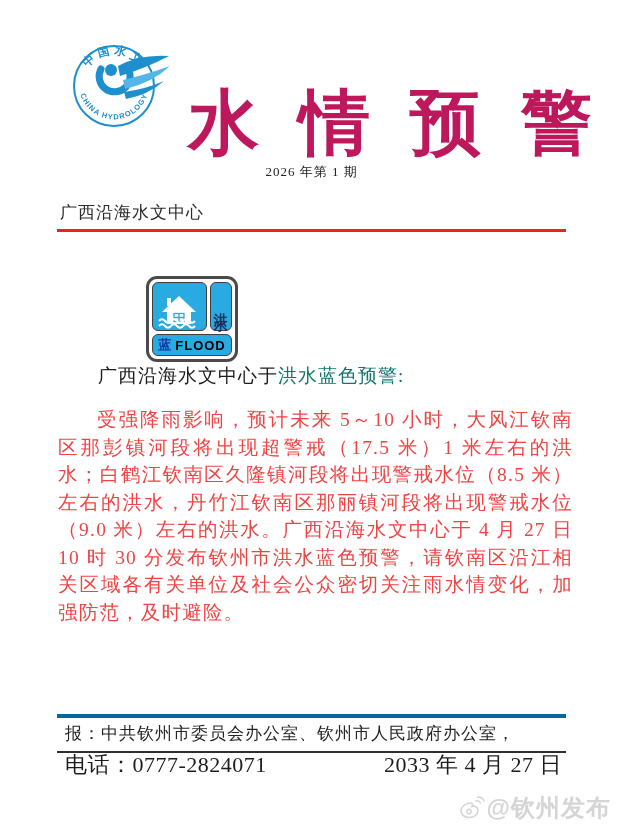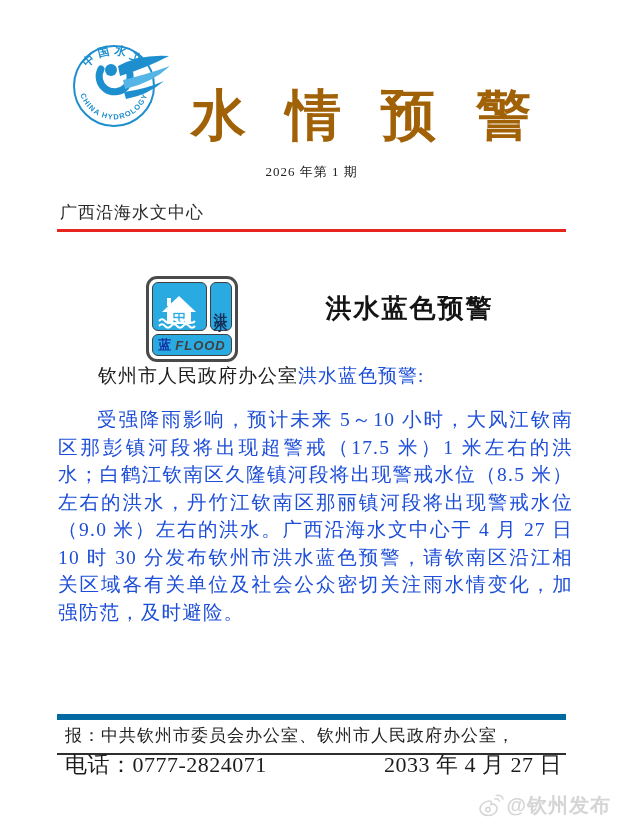--- a/index.html
+++ b/index.html
@@ -9,24 +9,23 @@
     background:#ffffff;
     margin:0 auto;
     overflow:hidden;
     font-family:"Liberation Serif","DejaVu Serif",serif;
     color:#1c1c1c;
   }
   
   .logo{position:absolute;left:68px;top:36px;width:104px;height:100px;}
   .doc-title{
     position:absolute;left:148px;top:88px;width:426px;
-    text-align:center;
-    font-size:55px;font-weight:bold;
+    font-size:71px;font-weight:bold;
     letter-spacing:40px;text-indent:40px;
-    color:#a16207;
+    color:#be185d;
     line-height:1.0;
     white-space:nowrap;
   }
   .issue-line{
     position:absolute;left:0;top:163px;width:100%;
     text-align:center;font-size:13px;color:#222;
     letter-spacing:1px;
   }
   .header-row{
     position:absolute;left:60px;right:58px;top:201px;
@@ -59,55 +58,55 @@
   }
   .badge-bottom{
     position:absolute;left:3px;top:55px;width:80px;height:22px;
     background:#29abe2;border:1px solid #404040;border-radius:6px;
     box-sizing:border-box;
     display:flex;align-items:center;justify-content:center;gap:4px;
     font-family:"Liberation Sans","DejaVu Sans",sans-serif;
     font-weight:bold;font-size:13px;
   }
   .badge-bottom .cn{color:#1634a5;}
-  .badge-bottom .en{color:#404040;letter-spacing:1px;font-style:italic;}
+  .badge-bottom .en{color:#000000;letter-spacing:1px;}
   
   .alert-heading{
     position:absolute;left:258px;right:62px;top:291px;
     text-align:center;
     font-family:"Liberation Sans","DejaVu Sans",sans-serif;
     font-weight:bold;font-size:26px;color:#141414;letter-spacing:2px;
   }
   .intro{
     position:absolute;left:60px;right:52px;top:363px;
     font-size:19px;letter-spacing:1px;text-indent:2em;
   }
-  .intro .hl{color:#1d4ed8;}
+  .intro .hl{color:#0f766e;}
   .body-text{
     position:absolute;left:58px;right:50px;top:406px;
     font-size:19.5px;line-height:27.5px;letter-spacing:1.2px;
-    text-align:justify;text-indent:2em;color:#1d4ed8;
+    text-align:justify;text-indent:2em;color:#ef4444;
   }
   
   .dist-box{
     position:absolute;left:57px;right:57px;top:714px;
-    border-top:6px solid #0369a1;border-bottom:2px solid #2e2e2e;
+    border-top:4px solid #0369a1;border-bottom:2px solid #2e2e2e;
     padding:4px 4px 6px 8px;
     font-size:17px;line-height:23px;letter-spacing:1px;color:#242424;
   }
   .phone-row{
     position:absolute;left:57px;right:57px;top:750px;
     display:flex;justify-content:space-between;align-items:baseline;
     font-size:22px;letter-spacing:0.5px;color:#1c1c1c;
     padding:0 4px 0 8px;box-sizing:border-box;
   }
   .watermark{
     position:absolute;right:12px;top:792px;
     display:flex;align-items:center;gap:2px;
-    color:#d5d5d5;font-size:20px;font-weight:bold;
+    color:#d5d5d5;font-size:24px;font-weight:bold;
     font-family:"Liberation Sans","DejaVu Sans",sans-serif;
     letter-spacing:1px;
   }
 </style>
 </head>
 <body>
 
 <div class="page">
 
   <div class="logo">
@@ -153,24 +152,23 @@
         <path d="M6 43 q3 -3.5 6 0 t6 0 t6 0 t6 0 t6 0 t6 0" stroke="#ffffff" stroke-width="2" fill="none"></path>
       </svg>
     </div>
     <div class="badge-right">洪水</div>
     <div class="badge-bottom">
       <span class="cn">蓝</span>
       <span class="en">FLOOD</span>
     </div>
   </div>
 
-  <div class="alert-heading">洪水蓝色预警</div>
 
   <div class="intro">
-    <span>钦州市人民政府办公室</span><span class="hl">洪水蓝色预警:</span>
+    <span>广西沿海水文中心于</span><span class="hl">洪水蓝色预警:</span>
   </div>
 
   <div class="body-text">受强降雨影响，预计未来 5～10 小时，大风江钦南区那彭镇河段将出现超警戒（17.5 米）1 米左右的洪水；白鹤江钦南区久隆镇河段将出现警戒水位（8.5 米）左右的洪水，丹竹江钦南区那丽镇河段将出现警戒水位（9.0 米）左右的洪水。广西沿海水文中心于 4 月 27 日 10 时 30 分发布钦州市洪水蓝色预警，请钦南区沿江相关区域各有关单位及社会公众密切关注雨水情变化，加强防范，及时避险。</div>
 
   <div class="dist-box">
     <div>报：中共钦州市委员会办公室、钦州市人民政府办公室，</div>
   </div>
 
   <div class="phone-row">
     <span>电话：0777-2824071</span>

